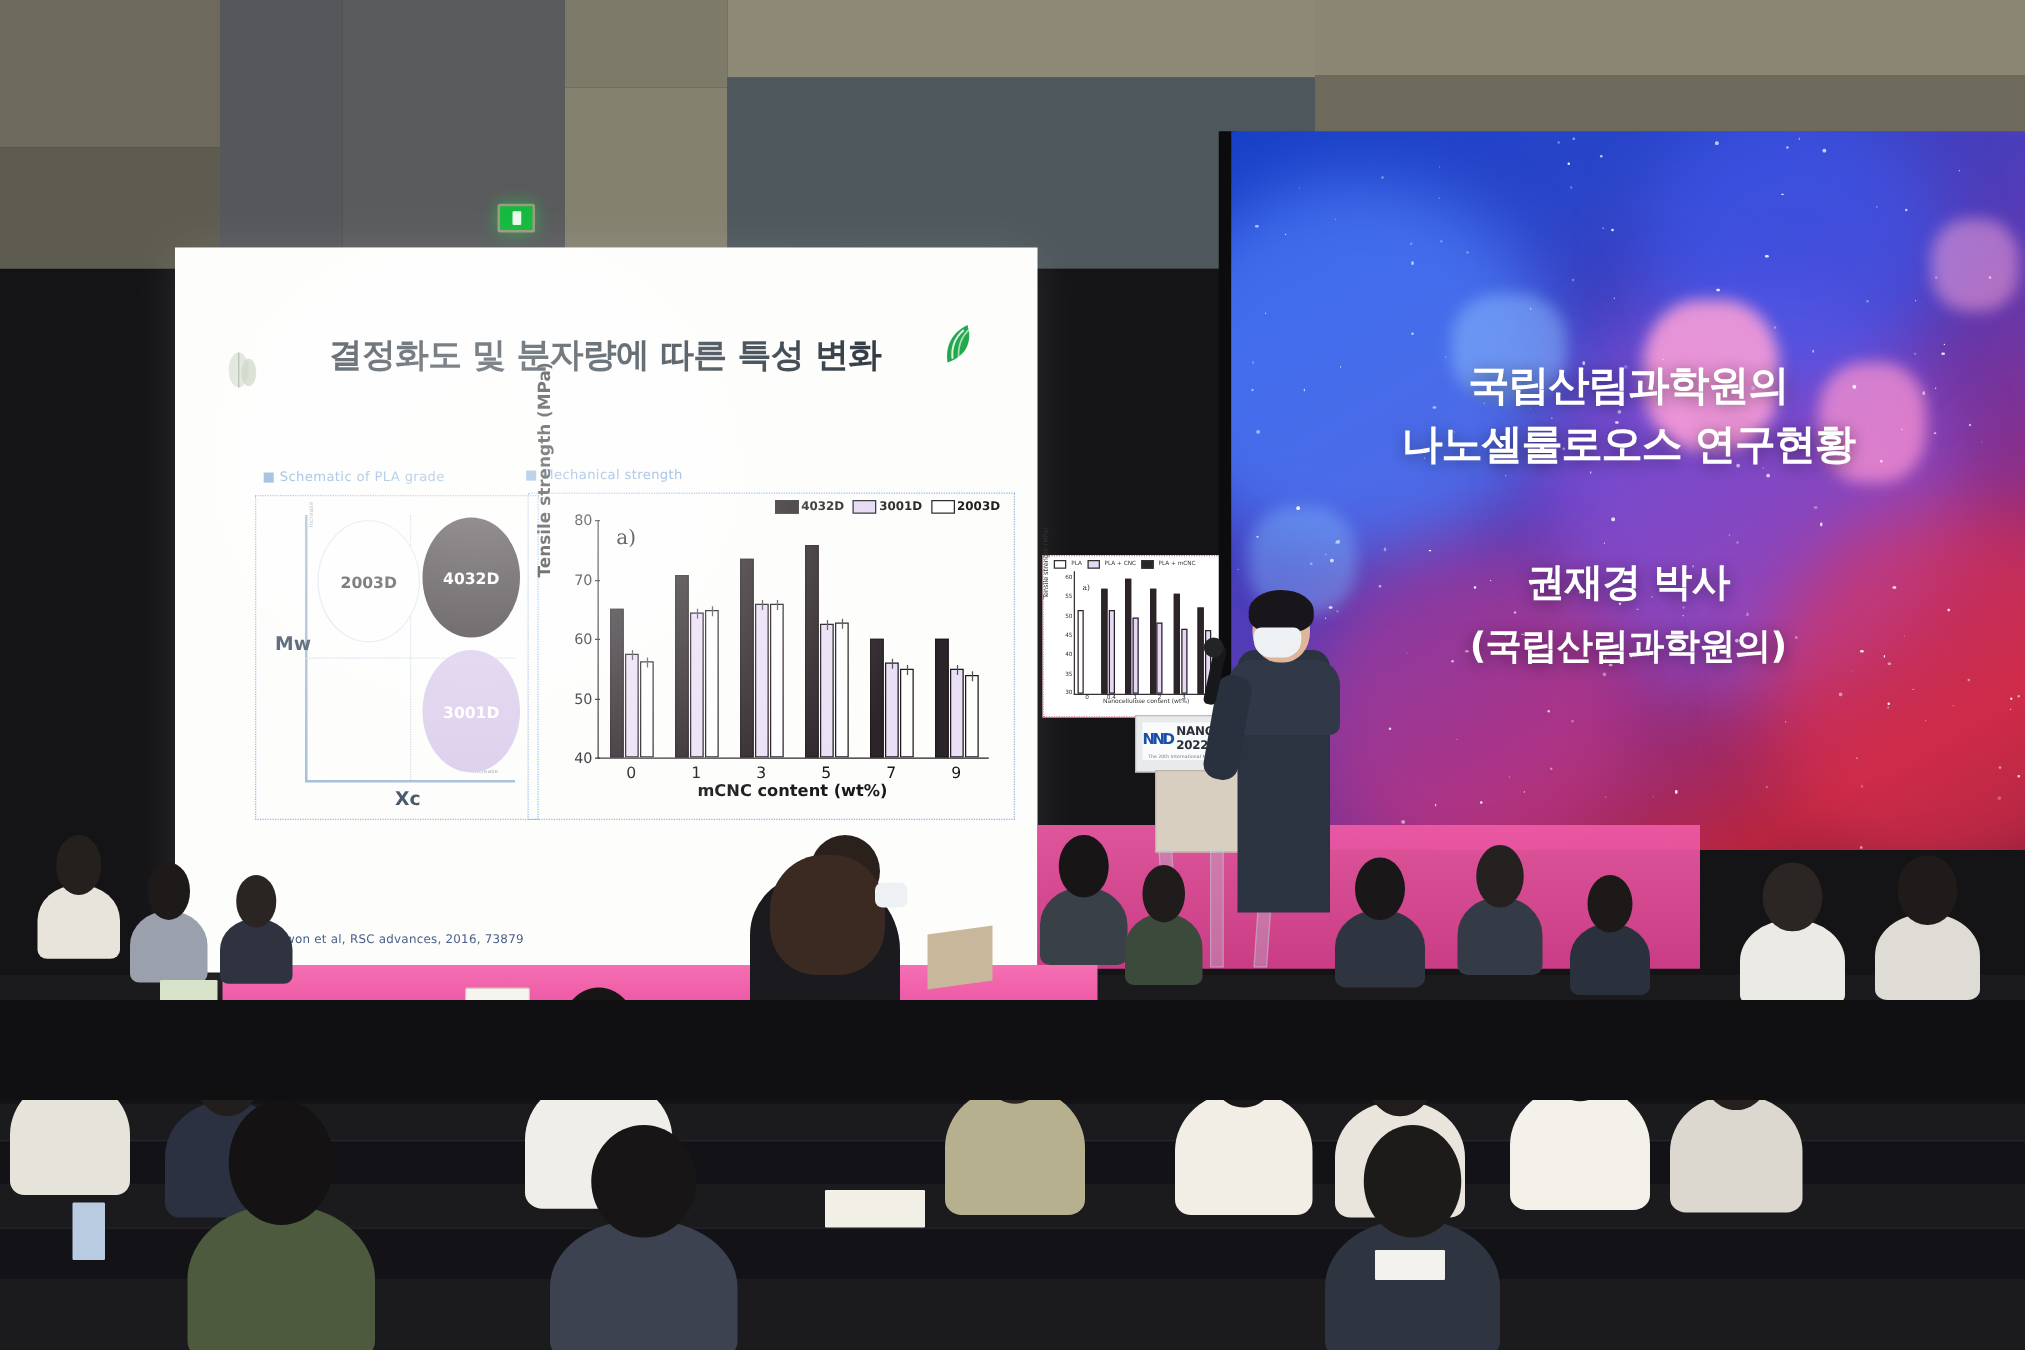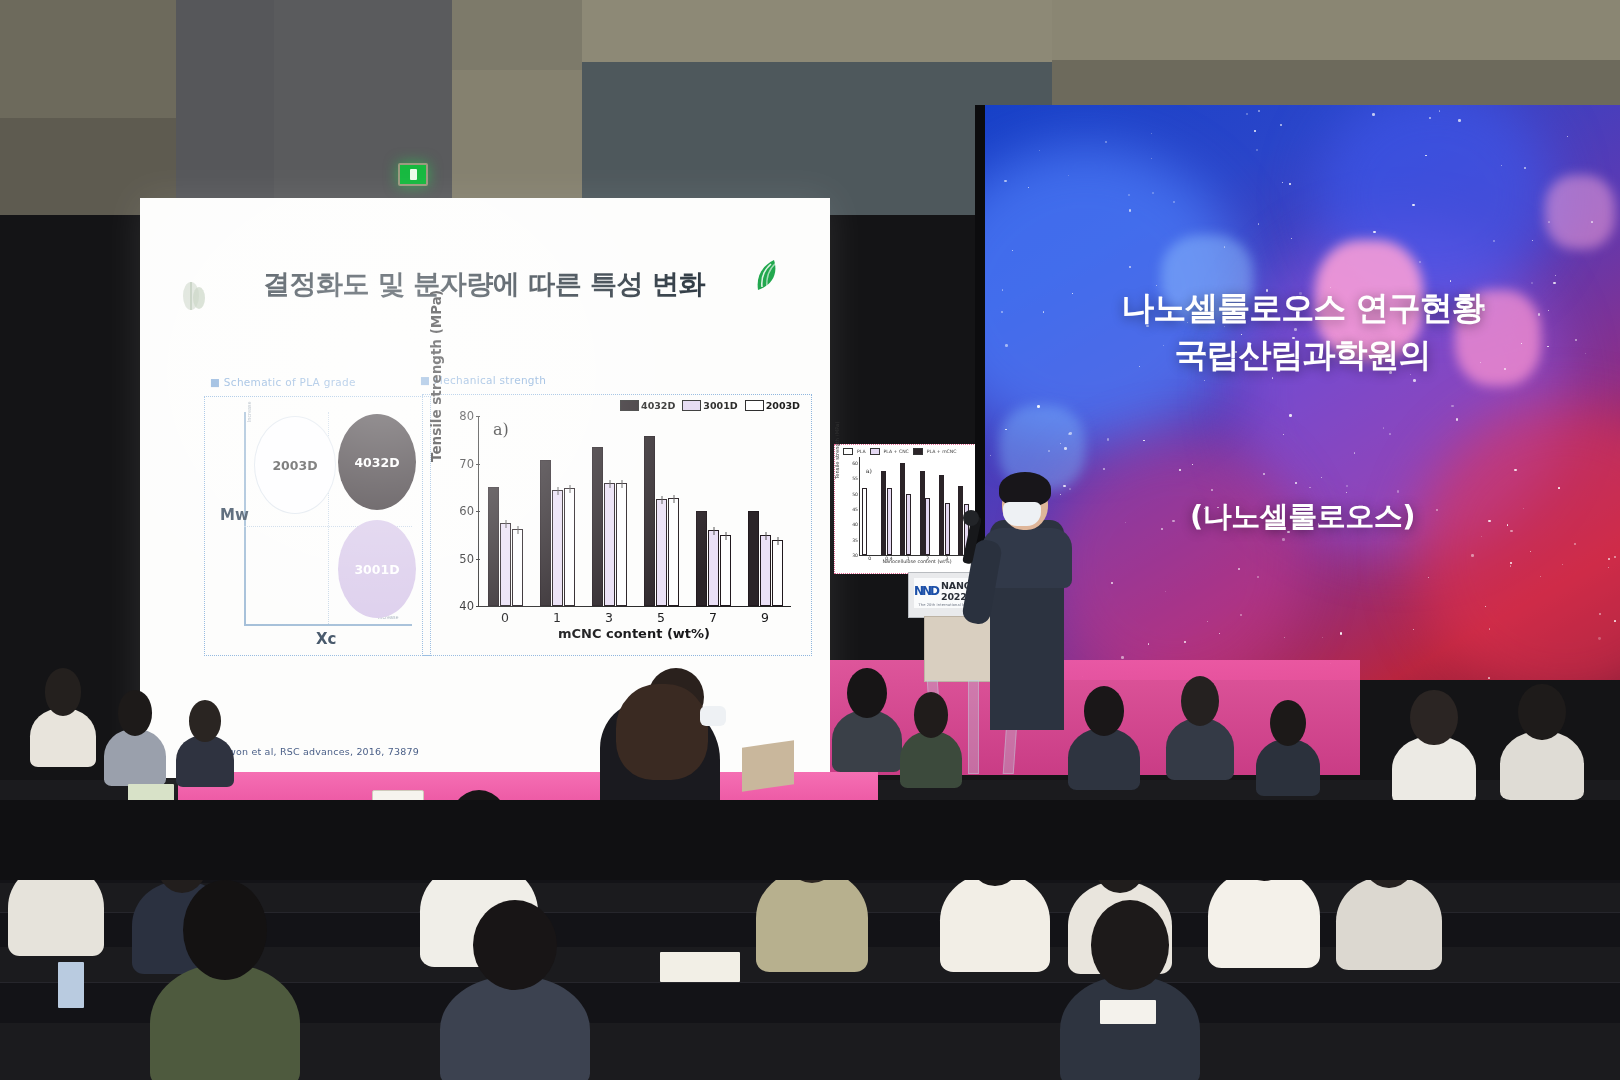--- a/index.html
+++ b/index.html
@@ -599,25 +599,26 @@
         <div class="spark" style="width: 2.44838px; height: 2.44838px; left: 72.9501px; top: 530.878px; opacity: 0.41;"></div>
         <div class="spark" style="width: 2.55087px; height: 2.55087px; left: 470.943px; top: 313.342px; opacity: 0.79;"></div>
         <div class="spark" style="width: 1.78583px; height: 1.78583px; left: 613.771px; top: 508.381px; opacity: 0.51;"></div>
         <div class="spark" style="width: 1.12558px; height: 1.12558px; left: 53.5022px; top: 44.7819px; opacity: 0.34;"></div>
         <div class="spark" style="width: 2.34141px; height: 2.34141px; left: 187.438px; top: 414.736px; opacity: 0.51;"></div>
         <div class="spark" style="width: 2.05171px; height: 2.05171px; left: 175.808px; top: 422.94px; opacity: 0.67;"></div>
       </div>
 
 
     <div class="led-title">
+      <div>국립산림과학원의</div>
       <div>나노셀룰로오스 연구현황</div>
-      <div>국립산림과학원의</div>
     </div>
 
-    <div class="led-affil">(나노셀룰로오스)</div>
+    <div class="led-speaker">권재경 박사</div>
+    <div class="led-affil">(국립산림과학원의)</div>
   </div>
 
   <div class="stage-pink2"></div>
   <div class="stage-pink"></div>
 
   <div class="podium">
     <div class="pod-top"></div>
     <div class="pod-sign">
       <div class="pod-logo">
         <span class="pod-mark">NND</span>

